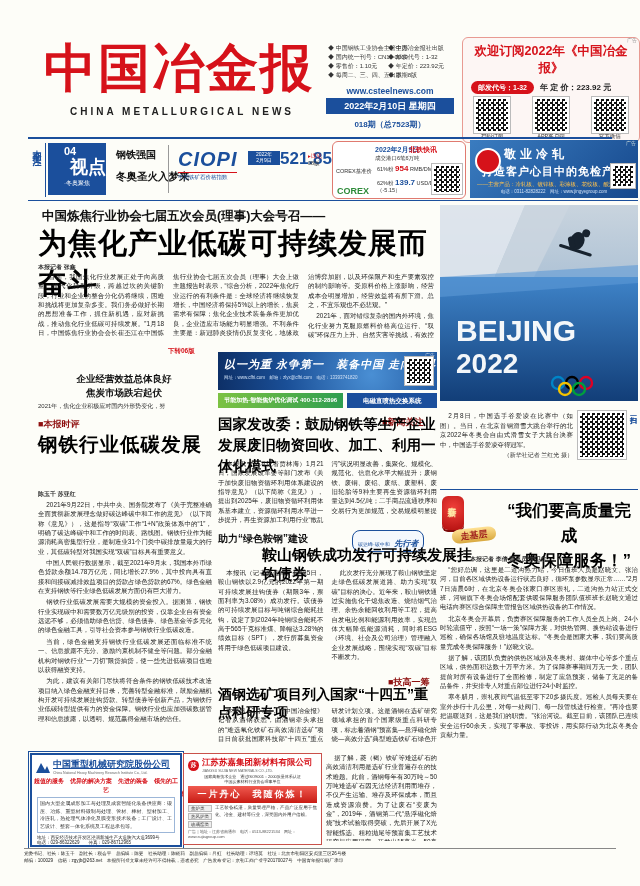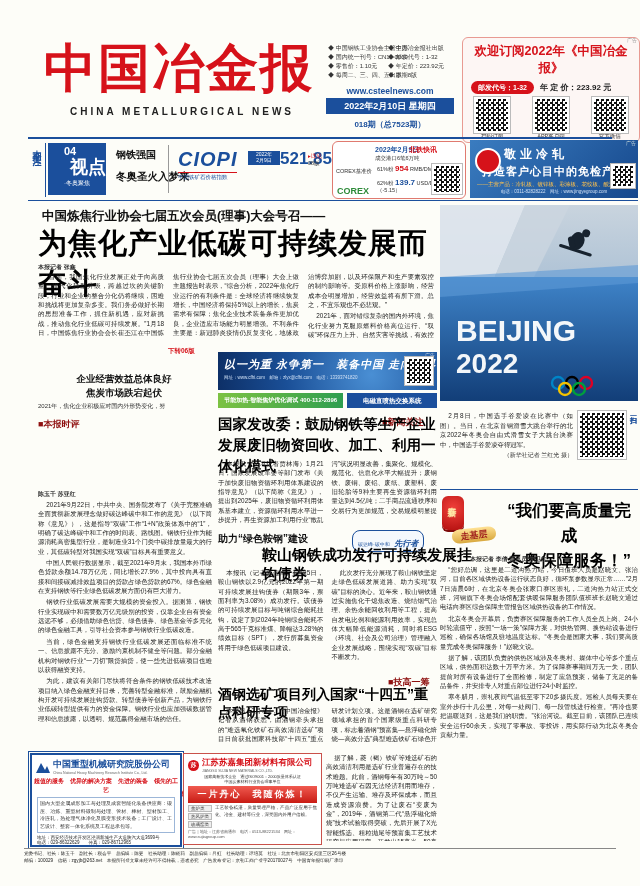--- a/index.html
+++ b/index.html
@@ -137,20 +137,21 @@
   <div class="abs turn" style="left:168px;top:347px;">下转06版</div>
 
   <div class="abs bold" style="left:38px;top:372px;width:172px;text-align:center;font-size:9.5px;color:#111;line-height:1.5;">
     <span style="display:block;">企业经营效益总体良好</span>
     <span style="display:block;">焦炭市场跌宕起伏</span>
   </div>
   <div class="abs" style="left:38px;top:402px;width:172px;font-size:6px;color:#333;">2021年，焦化企业积极应对国内外形势变化，努</div>
 
   <div class="abs sec-tag" style="left:38px;top:418px;">■本报时评</div>
   <div class="abs bold" style="left:38px;top:432px;width:178px;font-size:19.5px;letter-spacing:1px;color:#000;line-height:1.3;">
+    <span style="display:block;">钢铁行业低碳发展</span>
   </div>
   <div class="abs bold" style="left:38px;top:490px;font-size:6px;color:#333;">陈玉千 苏亚红</div>
   <div class="abs body-txt" style="left:38px;top:500px;width:174px;height:288px;">
     <p class="bp">2021年9月22日，中共中央、国务院发布了《关于完整准确全面贯彻新发展理念做好碳达峰碳中和工作的意见》（以下简称《意见》），这是指导“双碳”工作“1+N”政策体系中的“1”，明确了碳达峰碳中和工作的时间表、路线图。钢铁行业作为能源消耗高密集型行业，是制造业31个门类中碳排放量最大的行业，其低碳转型对我国实现“双碳”目标具有重要意义。</p>
     <p class="bp">中国人民银行数据显示，截至2021年9月末，我国本外币绿色贷款余额14.78万亿元，同比增长27.9%，其中投向具有直接和间接碳减排效益项目的贷款占绿色贷款的67%。绿色金融在支持钢铁等行业绿色低碳发展方面仍有巨大潜力。</p>
     <p class="bp">钢铁行业低碳发展需要大规模的资金投入。据测算，钢铁行业实现碳中和需要数万亿元级别的投资，仅靠企业自有资金远远不够，必须借助绿色信贷、绿色债券、绿色基金等多元化的绿色金融工具，引导社会资本参与钢铁行业低碳改造。</p>
     <p class="bp">当前，绿色金融支持钢铁行业低碳发展还面临标准不统一、信息披露不充分、激励约束机制不健全等问题。部分金融机构对钢铁行业“一刀切”限贷抽贷，使一些先进低碳项目也难以获得融资支持。</p>
     <p class="bp">为此，建议有关部门尽快将符合条件的钢铁低碳技术改造项目纳入绿色金融支持目录，完善转型金融标准，鼓励金融机构开发可持续发展挂钩贷款、转型债券等创新产品，为钢铁行业低碳转型提供有力的资金保障。钢铁行业也应加强碳数据管理和信息披露，以透明、规范赢得金融市场的信任。</p>
   </div>
   <div class="abs turn" style="left:172px;top:790px;">下转04版</div>
@@ -267,21 +268,21 @@
     <p class="bp">据了解，该团队负责的供热区域涉及冬奥村、媒体中心等多个重点区域，供热面积达数十万平方米。为了保障赛事期间万无一失，团队提前对所有设备进行了全面检修，制定了应急预案，储备了充足的备品备件，并安排专人对重点部位进行24小时监控。</p>
     <p class="bp">寒冬腊月，崇礼夜间气温低至零下20多摄氏度。巡检人员每天要在室外步行十几公里，对每一处阀门、每一段管线进行检查。“再冷也要把温暖送到，这是我们的职责。”张治河说。截至目前，该团队已连续安全运行60余天，实现了零事故、零投诉，用实际行动为北京冬奥会贡献力量。</p>
   </div>
 
   <div class="abs" style="left:30px;top:753px;width:148px;height:90px;border:2px solid #1b4f9c;outline:1px solid #1b4f9c;outline-offset:1px;background:#fff;overflow:hidden;">
     <div style="display:flex;align-items:center;gap:3px;margin:3px 4px 0;">
       <svg width="14" height="12" viewBox="0 0 14 12">
           <polygon points="0,12 5,2 9,9 11,5 14,12" fill="#1b4f9c"></polygon>
         </svg>
       <div>
-        <div class="navy bold" style="font-size:9px;">中国重型机械研究院股份公司</div>
+        <div class="navy bold" style="font-size:9px;text-decoration:underline;">中国重型机械研究院股份公司</div>
         <div style="font-size:3.5px;color:#666;">China National Heavy Machinery Research Institute Co., Ltd.</div>
       </div>
     </div>
     <div class="red bold" style="font-size:6px;text-align:center;margin-top:2px;">超值的服务　优异的解决方案　先进的装备　领先的工艺</div>
     <div style="font-size:5px;line-height:1.5;color:#333;margin:2px 5px 0;text-align:justify;border:1px solid #9cb6d8;padding:2px;">国内大型金属成形加工与处理及成套智能化装备供应商：锻压、冶炼、重型材料锻制与处理、管材、棒材、型材加工、冷连轧，热处理气体净化及膜变形技术装备；工厂设计、工艺设计、整套一体化系统及工程总承包等。</div>
     <div style="font-size:4.5px;color:#222;margin:2px 5px 0;">地址：西安经济技术开发区泾渭新城生产大道陕汽大道3699号</div>
     <div style="font-size:4.5px;color:#222;margin:0 5px;">电话：029-86322629　　传真：029-86712965</div>
     <div style="font-size:4.5px;color:#222;margin:0 5px;">邮箱：office@xaheavy.com　网址：www.sino-heavymach.com</div>
   </div>
 

